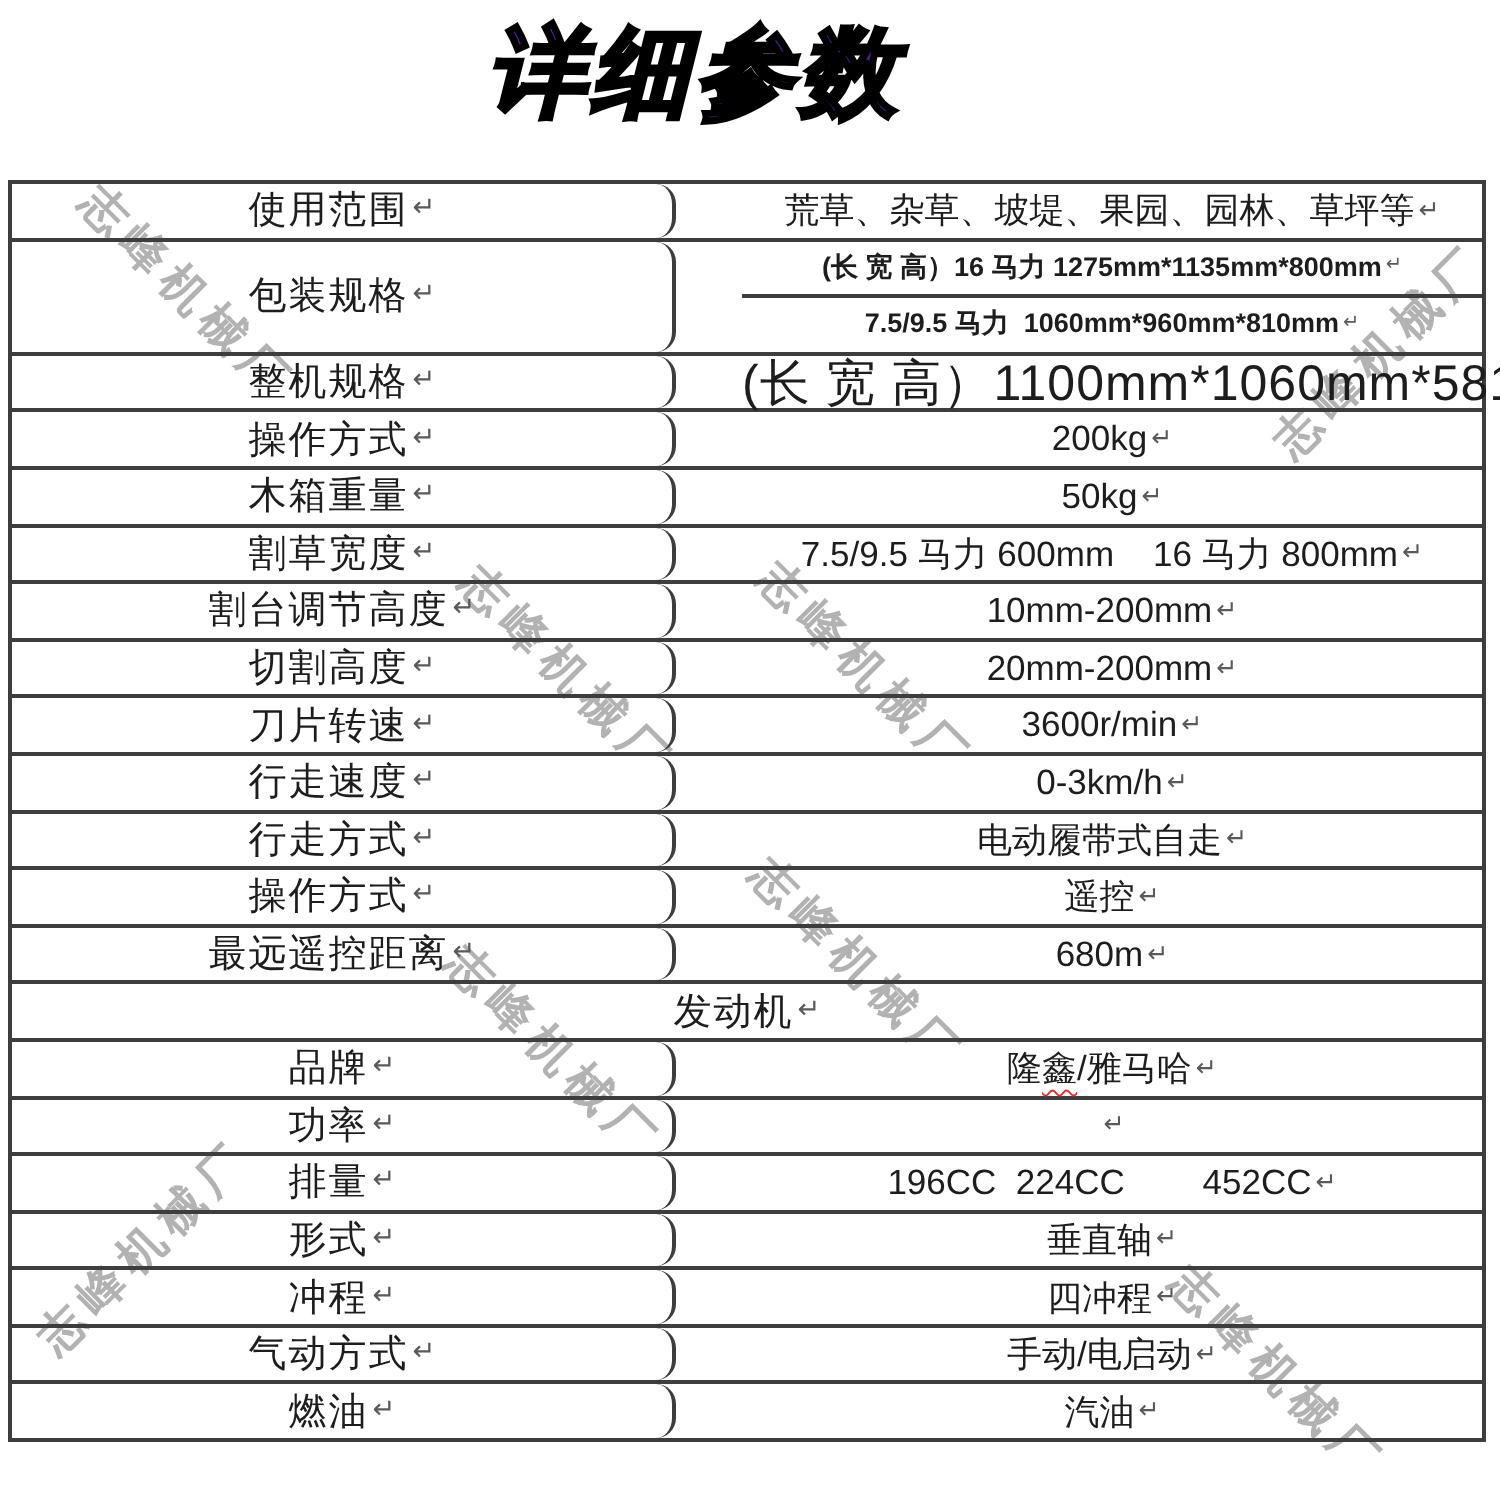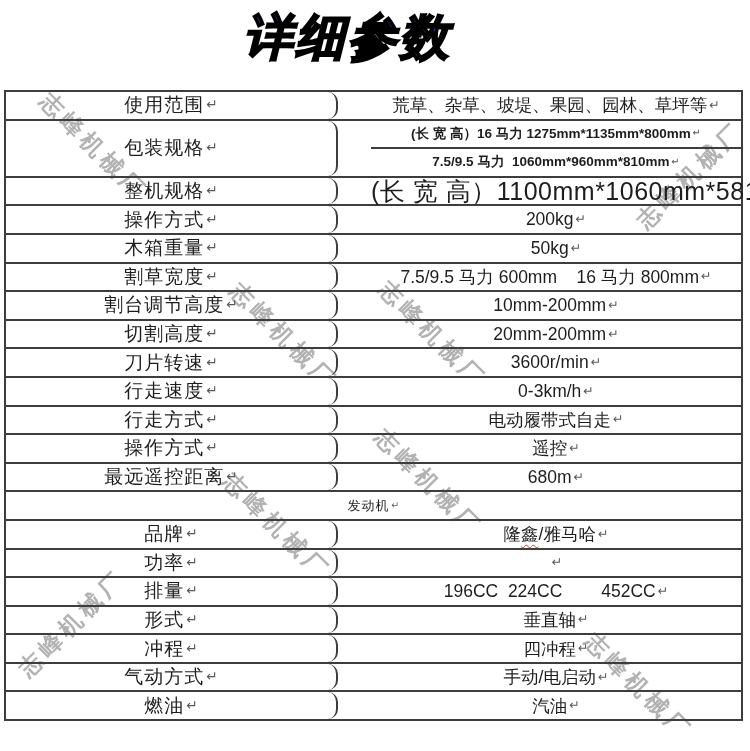--- a/index.html
+++ b/index.html
@@ -42,21 +42,21 @@
   }
   .vcell.big{font-size:25px;letter-spacing:.5px;}
   .vcell.stack{flex-direction:column;align-items:stretch;justify-content:flex-start;}
   .sub{
     flex:1;display:flex;align-items:center;justify-content:center;
     font-size:13.5px;white-space:pre;font-weight:600;
   }
   .sub.subline{border-bottom:2px solid var(--bd,#3d3d3d);}
   .span-cell{
     flex:1;display:flex;align-items:center;justify-content:center;
-    font-size:13px;letter-spacing:1px;
+    font-size:19px;letter-spacing:1px;
   }
   .ret{
     font-family:"DejaVu Sans", sans-serif;
     font-size:.72em;color:#5a5a5a;margin-left:2px;position:relative;top:-1px;
     font-weight:normal;letter-spacing:0;
   }
   .wavy{
     text-decoration-line:underline;text-decoration-style:wavy;
     text-decoration-color:var(--sp,#e0312e);text-decoration-thickness:1px;
     text-underline-offset:4px;

